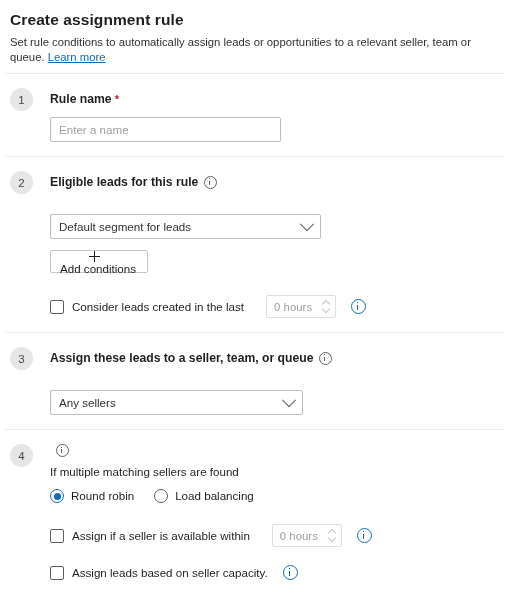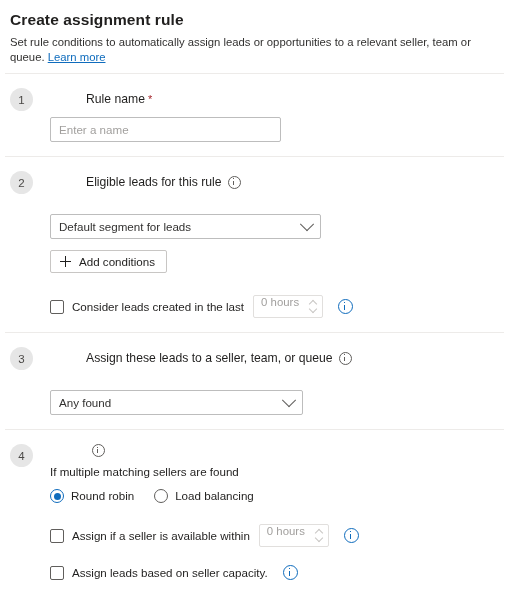--- a/index.html
+++ b/index.html
@@ -61,26 +61,25 @@
     display: flex;
     align-items: center;
     justify-content: center;
     flex: 0 0 auto;
     margin-top: 0px;
   }
   .step-body { margin-left: 17px; flex: 1 1 auto; }
 
   .step-title {
     font-size: 12.2px;
-    font-weight: 400;
+    font-weight: 700;
     color: #201f1e;
     line-height: 22px;
     display: flex;
     align-items: center;
-    margin-left: 36px;
   }
   .req-asterisk { color: #a4262c; margin-left: 3px; font-size: 11px; }
 
   
   .info-ico {
     display: inline-block;
     width: 11px; height: 11px;
     border: 1px solid #605e5c;
     border-radius: 50%;
     position: relative;
@@ -158,20 +157,21 @@
     align-items: center;
     border: 1px solid #c8c6c4;
     border-radius: 2px;
     background: #fff;
     padding: 0 11px 0 9px;
     font-size: 11.6px;
     color: #201f1e;
     cursor: pointer;
     margin-top: 11px;
     user-select: none;
+    flex-direction: column;
   }
   .plus-ico {
     position: relative;
     width: 11px; height: 11px;
     margin-right: 8px;
     flex: 0 0 auto;
   }
   .plus-ico::before {
     content: ""; position: absolute;
     left: 0; top: 5px; width: 11px; height: 1.2px; background: #201f1e;
@@ -202,21 +202,22 @@
 
   
   .spinner {
     box-sizing: border-box;
     width: 70px;
     height: 23px;
     border: 1px solid #e1dfdd;
     border-radius: 2px;
     background: #fff;
     display: flex;
-    margin-left: 9px;
+    align-items: center;
+    margin-left: 22px;
     flex: 0 0 auto;
   }
   .spinner-val {
     flex: 1 1 auto;
     padding-left: 7px;
     font-size: 11.4px;
     color: #a19f9d;
   }
   .spin-btns {
     width: 17px;
@@ -351,21 +352,21 @@
 
   <div class="section">
     <div class="step-row">
       <div class="step-badge">3</div>
       <div class="step-body">
         <div class="step-title">
           <span>Assign these leads to a seller, team, or queue</span>
           <span class="info-ico"></span>
         </div>
         <div class="dropdown dd-w253">
-          <span class="dd-label">Any found</span>
+          <span class="dd-label">Any sellers</span>
           <span class="chev"></span>
         </div>
       </div>
     </div>
   </div>
   <div class="divider"></div>
 
   <div class="section">
     <div class="step-row">
       <div class="step-badge">4</div>

